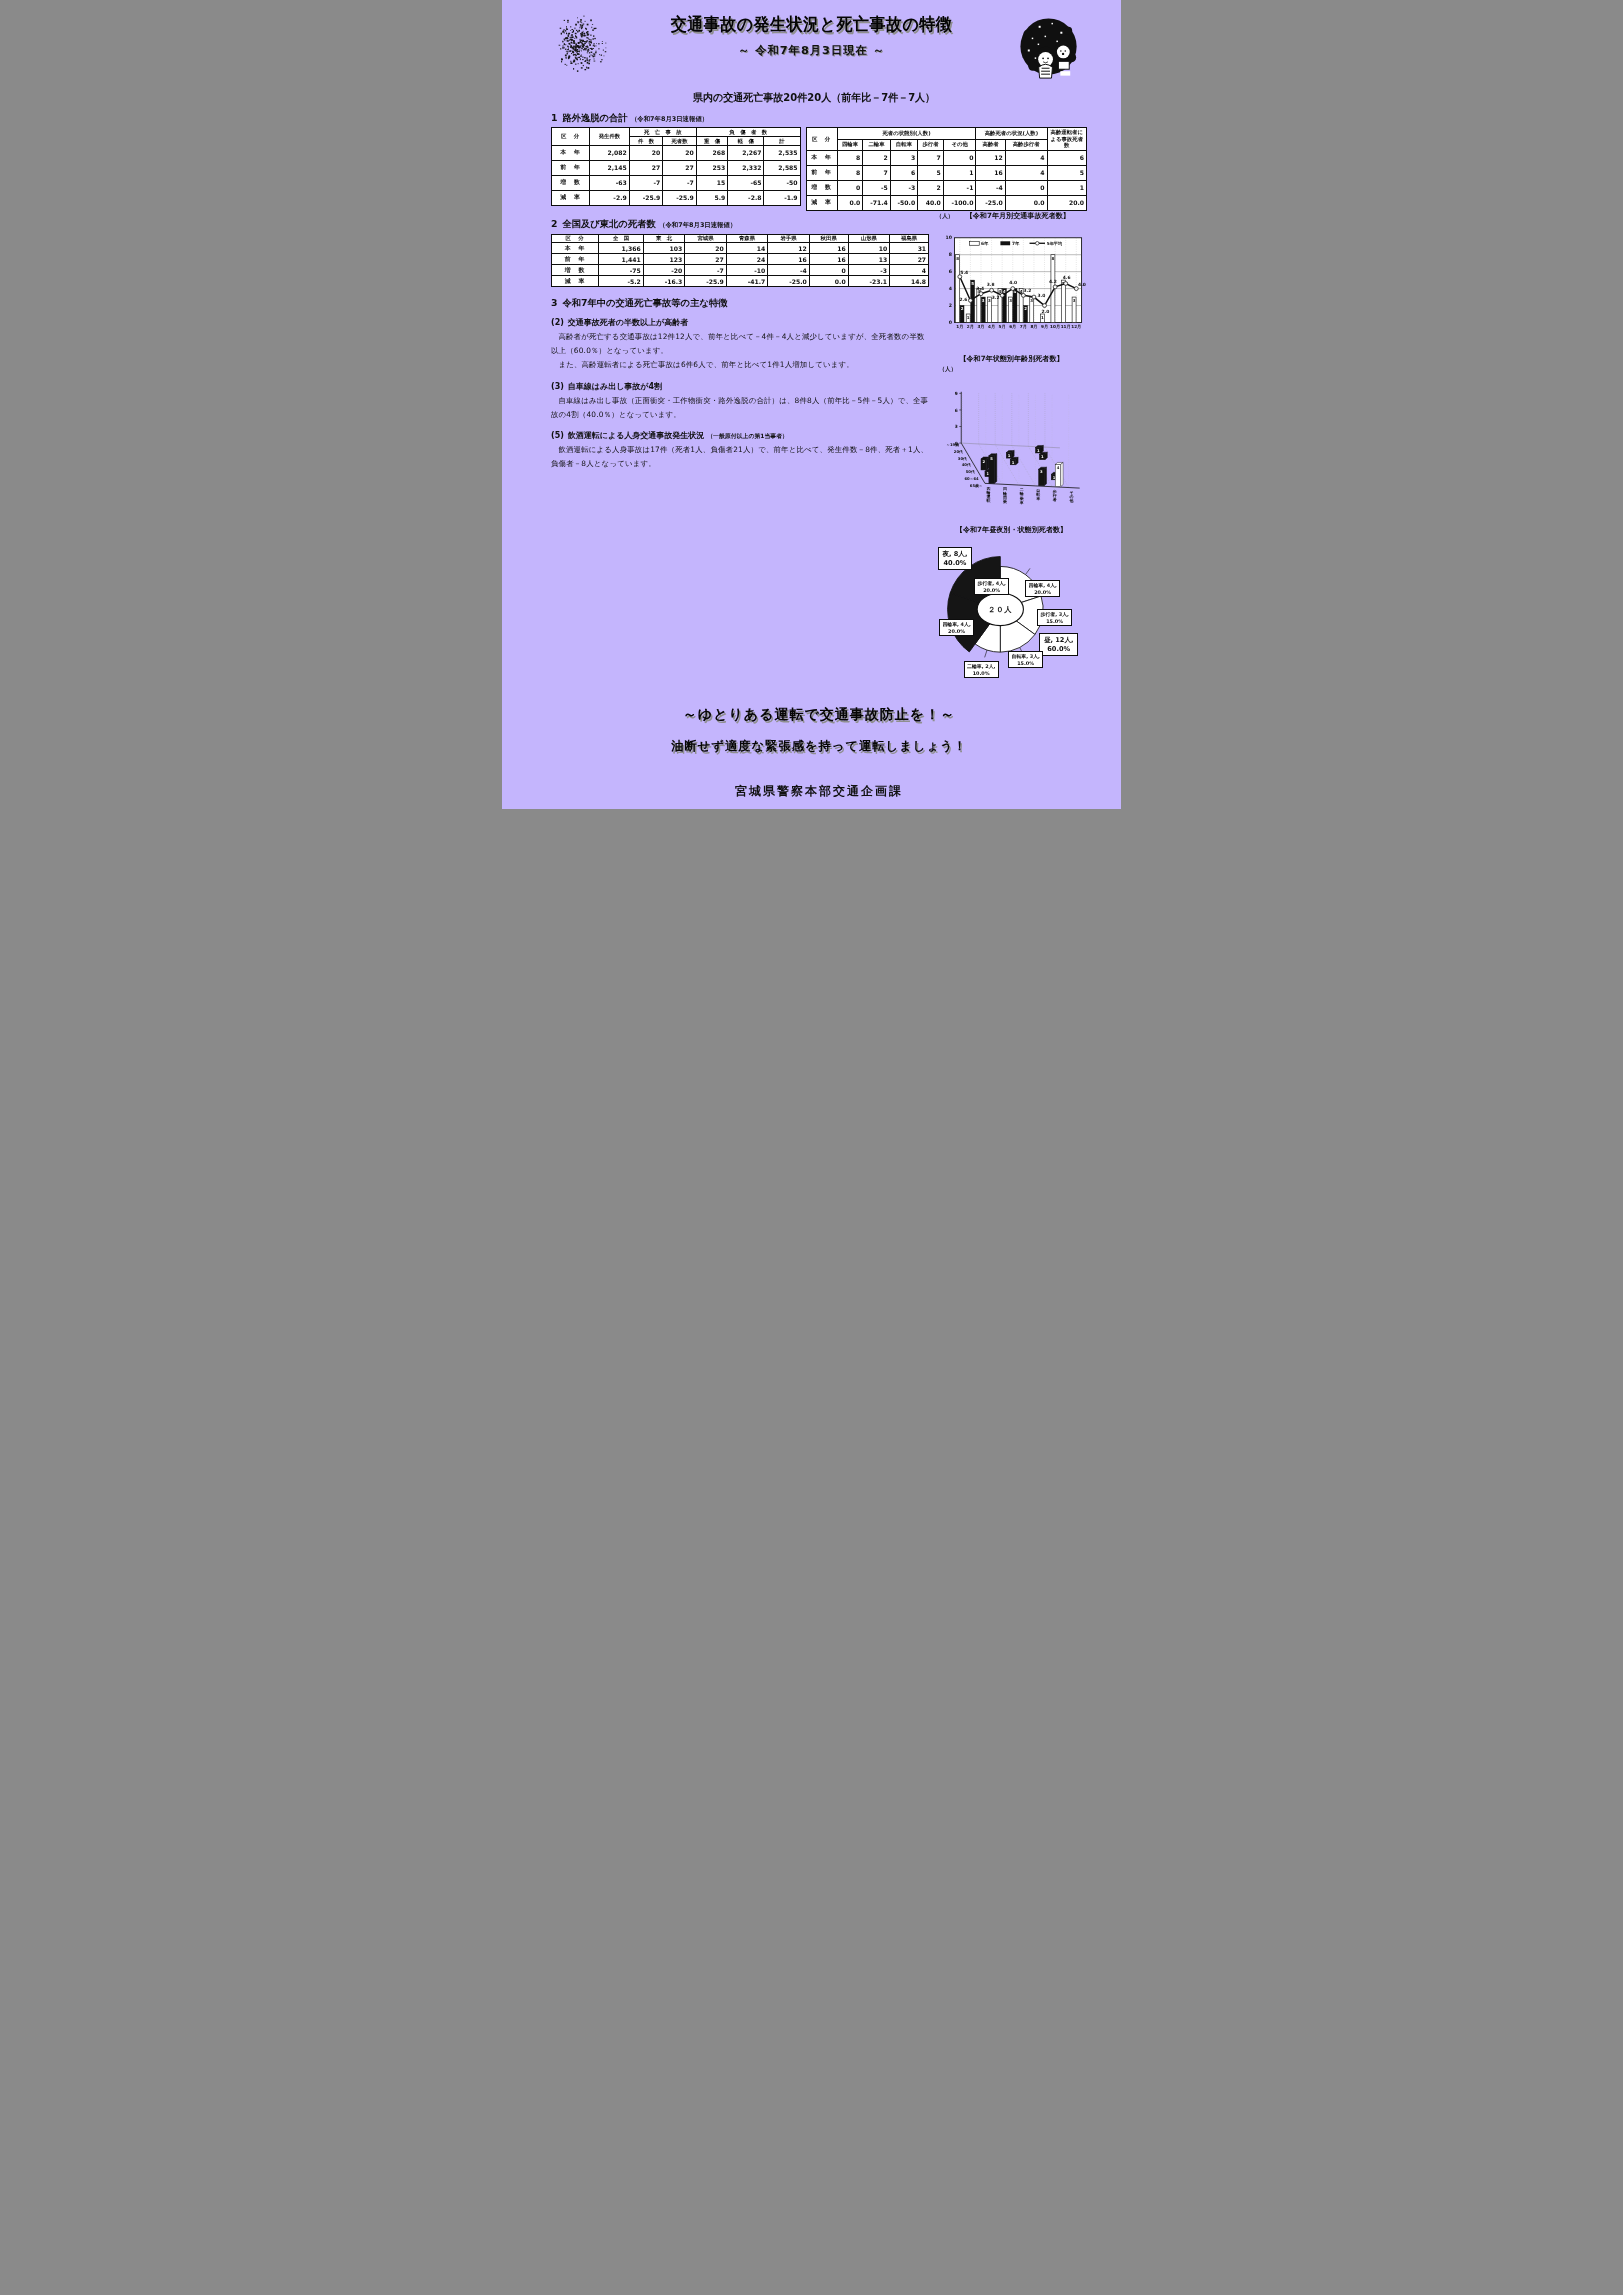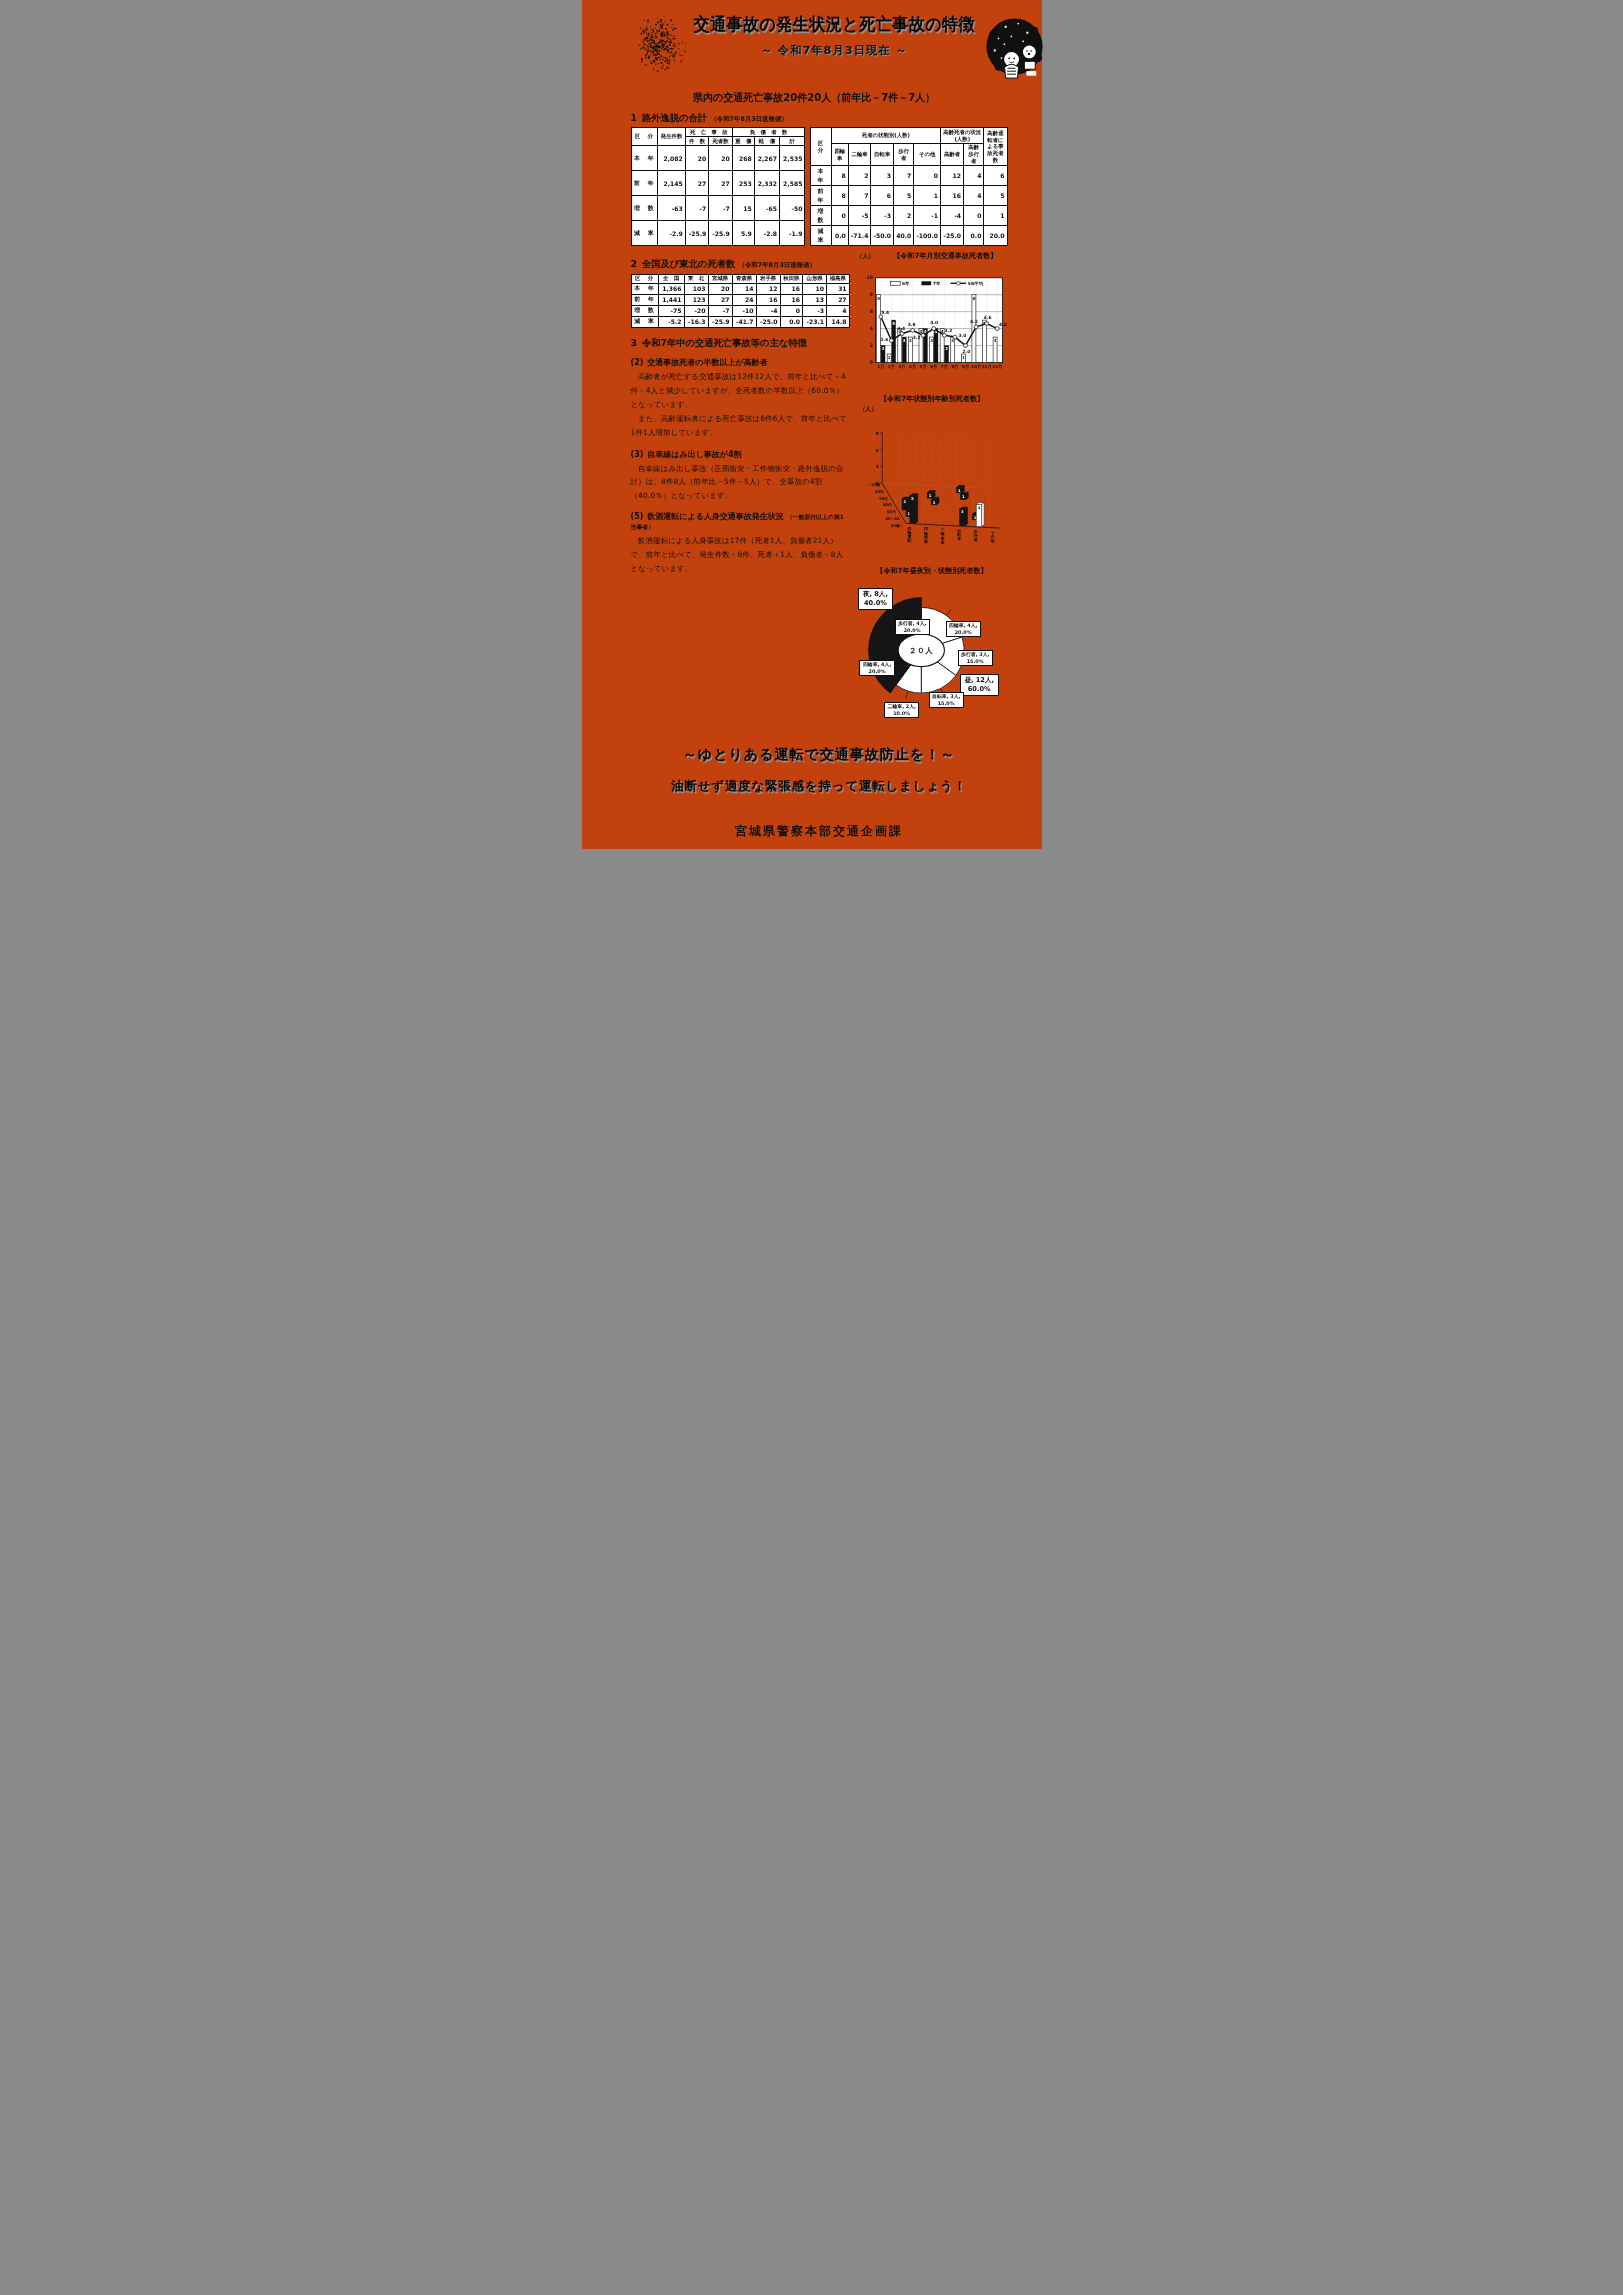--- a/index.html
+++ b/index.html
@@ -1,17 +1,17 @@
 <!DOCTYPE html>
 <html lang="ja" style="font-size:7.9px"><head>
 <meta charset="utf-8">
 <style>
   html,body{margin:0;padding:0;background:#8a8a8a;}
   body{display:flex;justify-content:center;font-family:"DejaVu Sans",sans-serif;}
-  .page{width:460px;min-height:765px;background:#c2410c;color:#111;
+  .page{width:619px;min-height:765px;background:#c4b5fd;color:#111;
         padding:11.8px 34px 8.8px 49px;box-sizing:border-box;position:relative;}
   
   .hdr{display:flex;align-items:flex-start;gap:3.9px;}
   .hdr-left{width:59px;flex:0 0 auto;}
   .hdr-center{flex:1;text-align:center;padding-top:2.9px;}
   .hdr-right{width:74px;flex:0 0 auto;}
   .main-title{font-size:16px;font-weight:900;letter-spacing:0.5px;color:#050505;
               text-shadow:1.5px 1.5px 0 #8f8f8f;white-space:nowrap;transform:scaleY(1.08);}
   .sub-title{font-size:11.3px;font-weight:900;margin-top:6.9px;letter-spacing:1px;
              text-shadow:1px 1px 0 #8f8f8f;}
@@ -38,21 +38,21 @@
   .col-right{width:151px;flex:0 0 auto;}
   
   .sub{margin:6.9px 0 8.8px 0;}
   .sub-t{font-size:8px;font-weight:900;margin-bottom:2px;}
   .sub-t .no{margin-right:3.9px;font-weight:900;}
   .sub-t .tnote{font-size:5.9px;font-weight:700;}
   .sub p{font-size:7.4px;line-height:1.85;margin:1px 0;text-indent:1em;
          font-weight:500;letter-spacing:0.2px;}
   
   .chart-card{margin-bottom:12.8px;}
-  .chart-cap{display:flex;align-items:flex-end;gap:19px;font-weight:900;}
+  .chart-cap{display:flex;align-items:flex-end;gap:12px;font-weight:900;}
   .chart-cap .unit{font-size:5.9px;}
   .chart-cap .cap-title{font-size:7.1px;letter-spacing:0;}
   .cap-center{text-align:center;font-size:7.1px;font-weight:900;margin-bottom:1px;}
   .unit-left{font-size:5.9px;font-weight:900;margin:1px 0 0 2.9px;}
   svg{display:block;}
   .pie-wrap{position:relative;width:150px;height:143px;margin-top:2px;}
   .pie-label{position:absolute;background:#fff;border:1.1px solid #0d0d0d;
              padding:0.5px 2.5px;font-size:4.9px;font-weight:800;text-align:center;line-height:1.35;}
   .pie-label span{display:block;white-space:nowrap;}
   .pie-label.big{font-size:6.6px;padding:1.5px 3.9px;}

